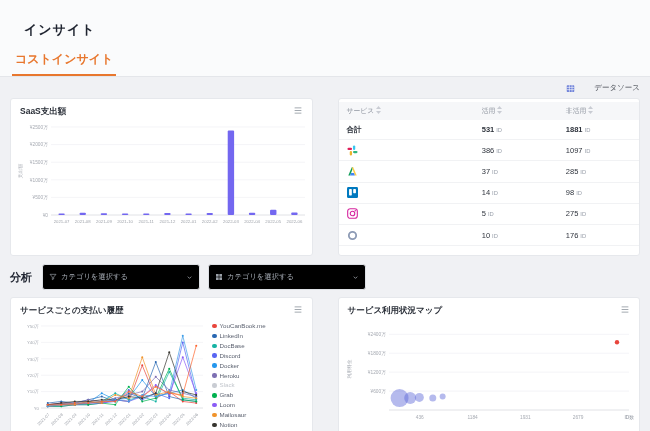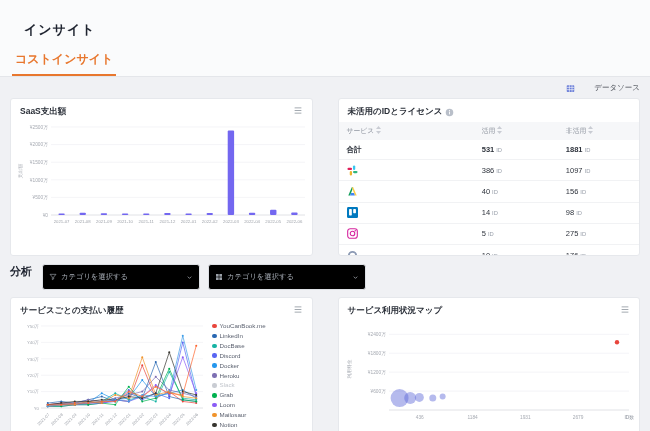--- a/index.html
+++ b/index.html
@@ -25,21 +25,21 @@
 .lic-table th:nth-child(1){width:45%}
 .lic-table th:nth-child(2){width:28%}
 .lic-table th:nth-child(3){width:27%}
 .lic-table th .sort{margin-left:2px;vertical-align:-1px}
 .lic-table td{font-size:7.5px;color:#2e333c;padding:4.6px 8px;border-bottom:1px solid #f1f2f4}
 .lic-table tr.bold td{font-weight:bold}
 .num{color:#2e333c}
 .unit{font-size:5.8px;color:#9aa0ab;margin-left:2px;font-weight:normal}
 .svc-icon{vertical-align:middle}
 .svc-name{vertical-align:middle}
-.analysis{display:flex;gap:8px;margin:8px 0 7px}
+.analysis{display:flex;align-items:center;gap:8px;margin:8px 0 7px}
 .analysis-title{font-size:11px;font-weight:bold;color:#1f2430;margin-right:2px}
 .select{display:inline-flex;align-items:center;background:#000000;border:1px solid #dde0e5;border-radius:3px;height:18px;padding:12px 6px;width:158px;font-size:7.3px;color:#aab0b9;gap:4px;cursor:pointer}
 .select .ph{flex:1;white-space:nowrap;overflow:hidden}
 .hist-body{display:flex;padding:0 4px}
 #history-legend{flex:1;padding:3px 0 0 5px;overflow:hidden}
 .legend-item{display:flex;align-items:center;gap:3px;font-size:6.2px;color:#5c6270;line-height:9.9px;cursor:pointer;white-space:nowrap}
 .legend-dot{width:4.5px;height:4.5px;border-radius:50%;flex:0 0 auto}
 </style>
 </head>
 <body>
@@ -106,30 +106,20 @@
               <text x="237.08333333333334" y="103.5" font-size="4.3" fill="#a0a4ab" text-anchor="middle">2022-04</text>
               <rect x="255.05" width="6.4" y="90.72" height="5.279999999999999" rx="1" fill="#7367f0"></rect>
               <text x="258.25" y="103.5" font-size="4.3" fill="#a0a4ab" text-anchor="middle">2022-05</text>
               <rect x="276.2166666666667" width="6.4" y="93.536" height="2.464" rx="1" fill="#7367f0"></rect>
               <text x="279.4166666666667" y="103.5" font-size="4.3" fill="#a0a4ab" text-anchor="middle">2022-06</text>
               <text x="7" y="52" font-size="4.8" fill="#a6aab2" text-anchor="middle" transform="rotate(-90 7 52)">支出額</text>
             </svg></div>
       </section>
 
       <section class="card">
-        <div class="card-head">
-          <span class="card-title">
-            <span>未活用のIDとライセンス</span>
-            <svg width="9" height="9" viewBox="0 0 24 24">
-                <circle cx="12" cy="12" r="10" fill="#b9bfc9"></circle>
-                <rect x="10.8" y="10" width="2.4" height="7" fill="#fff"></rect>
-                <circle cx="12" cy="7" r="1.6" fill="#fff"></circle>
-              </svg>
-          </span>
-        </div>
         <table class="lic-table">
           <thead>
             <tr>
               <th><span>サービス</span><svg class="sort" width="5" height="8" viewBox="0 0 10 16">
                     <polygon points="5,0 10,6 0,6" fill="#c9ccd3"></polygon>
                     <polygon points="5,16 10,10 0,10" fill="#c9ccd3"></polygon>
                   </svg></th>
               <th><span>活用</span><svg class="sort" width="5" height="8" viewBox="0 0 10 16">
                     <polygon points="5,0 10,6 0,6" fill="#c9ccd3"></polygon>
                     <polygon points="5,16 10,10 0,10" fill="#c9ccd3"></polygon>
@@ -155,22 +145,22 @@
                   </svg></td>
                 <td><span class="num">386</span><span class="unit">ID</span></td>
                 <td><span class="num">1097</span><span class="unit">ID</span></td>
               </tr>
               <tr>
                 <td><svg class="svc-icon" width="11" height="11" viewBox="0 0 24 24">
                     <polygon points="10.5,2.5 13.5,2.5 6.8,20.5 2.8,20.5" fill="#0f9d58"></polygon>
                     <polygon points="10.5,2.5 13.5,2.5 21.2,20.5 17.2,20.5" fill="#ffcf48"></polygon>
                     <polygon points="6.8,20.5 8.8,15.5 15.2,15.5 17.2,20.5" fill="#4285f4"></polygon>
                   </svg></td>
-                <td><span class="num">40</span><span class="unit">ID</span></td>
-                <td><span class="num">156</span><span class="unit">ID</span></td>
+                <td><span class="num">37</span><span class="unit">ID</span></td>
+                <td><span class="num">285</span><span class="unit">ID</span></td>
               </tr>
               <tr>
                 <td><svg class="svc-icon" width="11" height="11" viewBox="0 0 24 24">
                     <rect width="24" height="24" rx="3" fill="#0079bf"></rect>
                     <rect x="4.5" y="4.5" width="6" height="14" rx="1.5" fill="#fff"></rect>
                     <rect x="13.5" y="4.5" width="6" height="9" rx="1.5" fill="#fff"></rect>
                   </svg></td>
                 <td><span class="num">14</span><span class="unit">ID</span></td>
                 <td><span class="num">98</span><span class="unit">ID</span></td>
               </tr>

